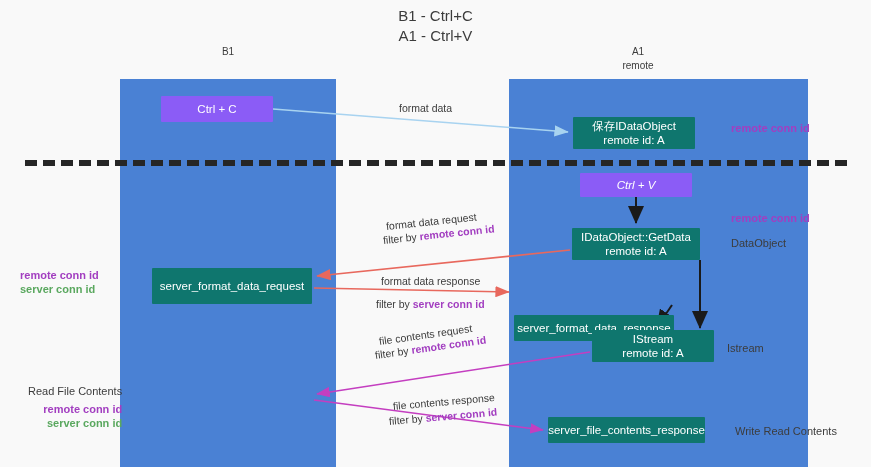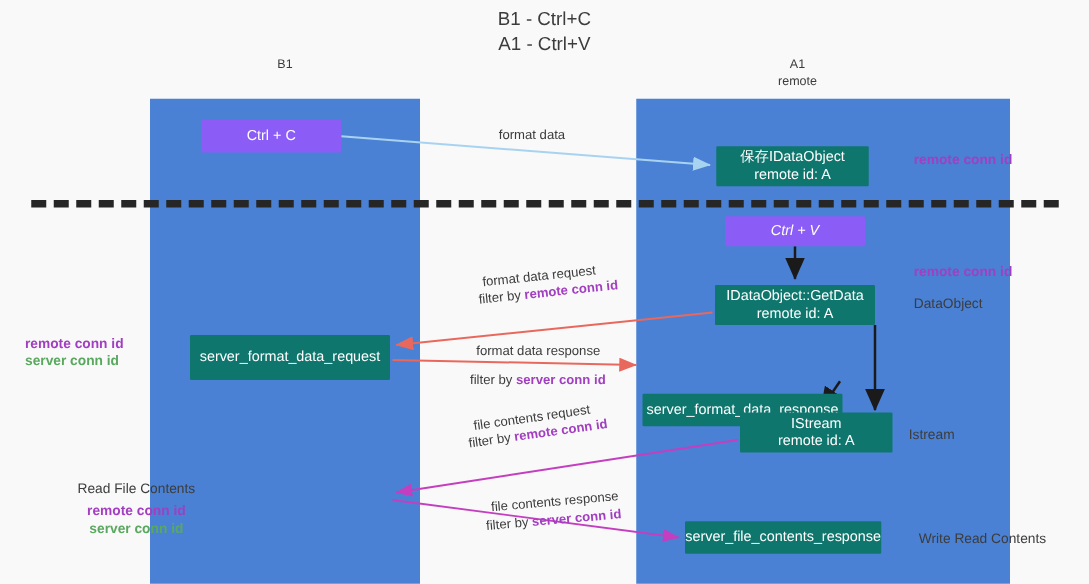--- a/index.html
+++ b/index.html
@@ -64,21 +64,21 @@
   .ann .green{color:#5aa85f;font-weight:bold;}
   .ann .plain{color:#3c3c3c;}
 
   #ann-right-1{left:731px;top:121px;}
   #ann-right-2{left:731px;top:211px;}
   #ann-right-2b{left:731px;top:236px;}
   #ann-right-3{left:727px;top:341px;}
   #ann-right-4{left:735px;top:424px;}
 
   #ann-left-1{left:20px;top:268px;text-align:left;}
-  #ann-left-2{left:28px;top:384px;text-align:center;margin-left:34px;}
+  #ann-left-2{left:28px;top:384px;text-align:right;}
 
   
   .elabel{position:absolute;font-size:10.5px;line-height:14px;white-space:nowrap;}
   .elabel .purple{color:#a23ec0;font-weight:bold;}
   .elabel .plain{color:#3c3c3c;}
 
   #el-format-list{left:399px;top:101px;}
 
   #el-fmt-req{left:386px;top:219px;transform:rotate(-6deg);transform-origin:left center;}
   #el-fmt-req2{left:383px;top:233px;transform:rotate(-6deg);transform-origin:left center;}

